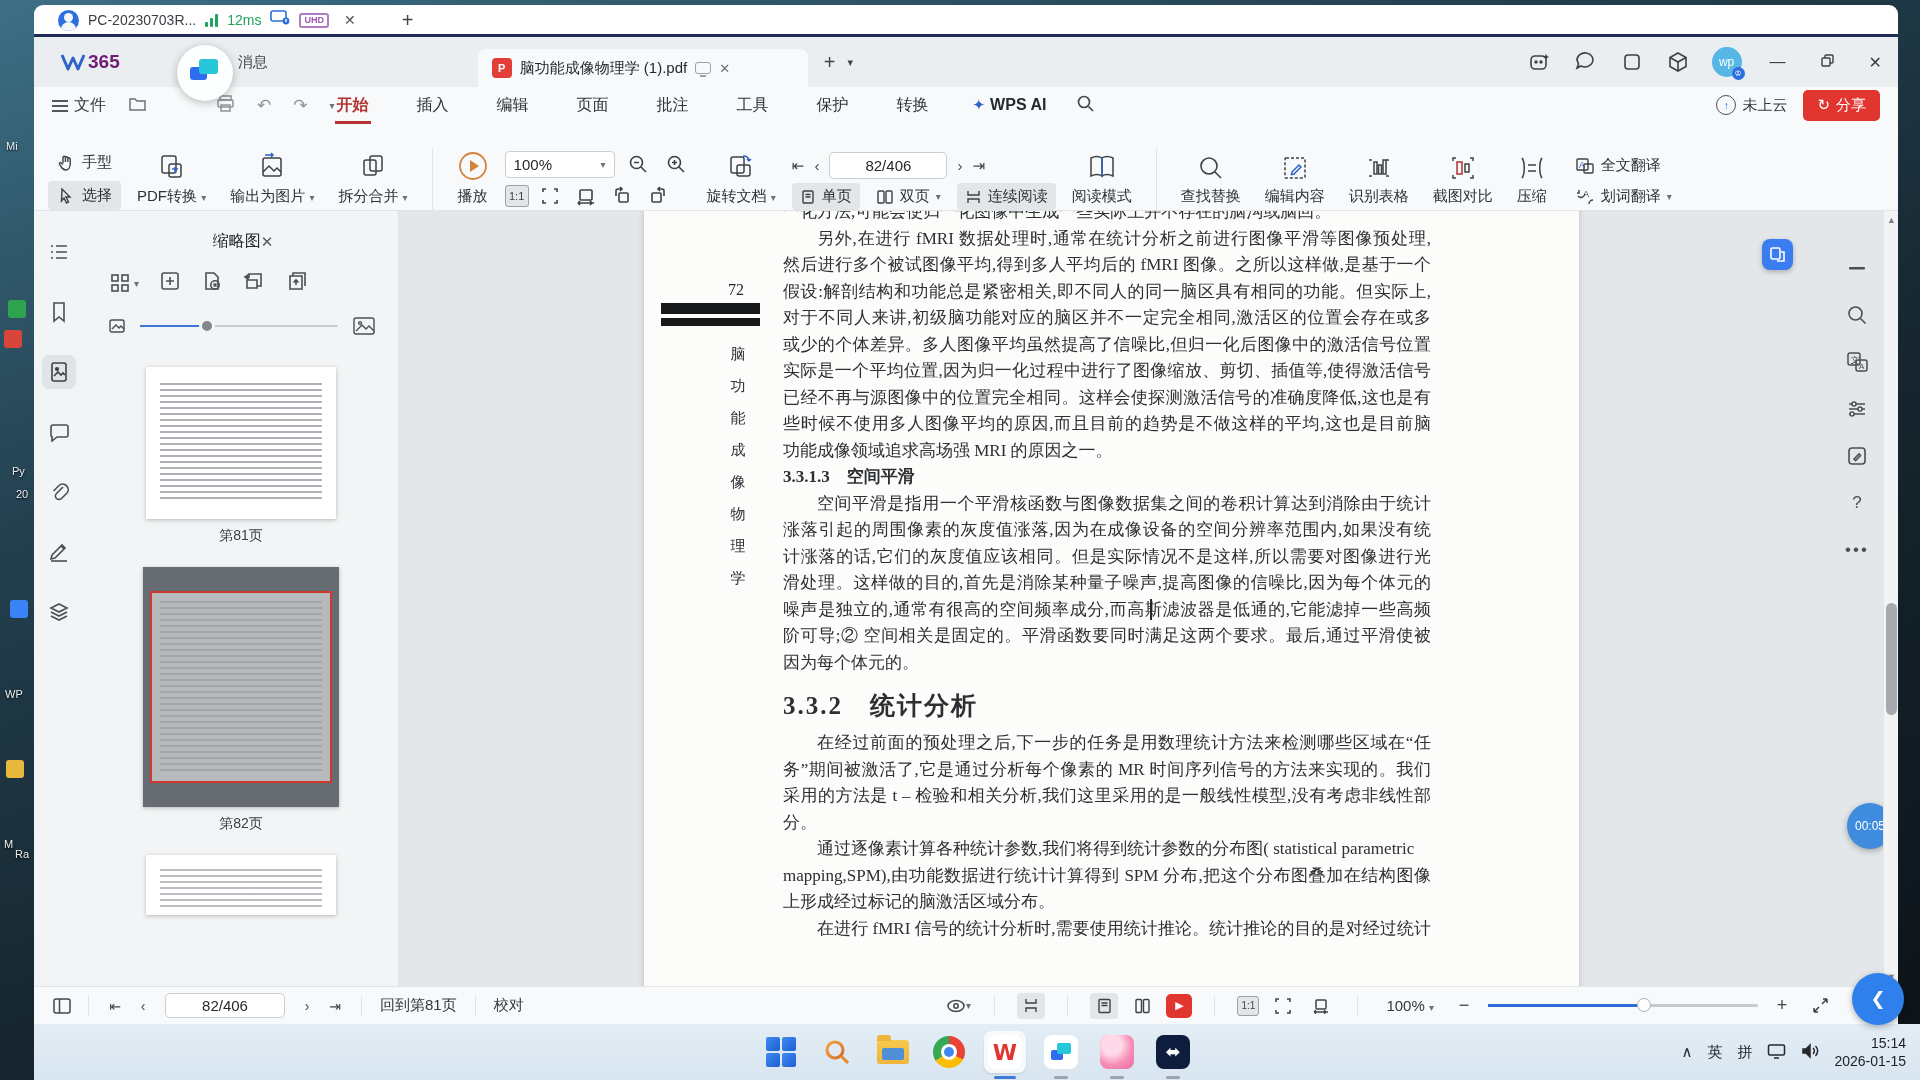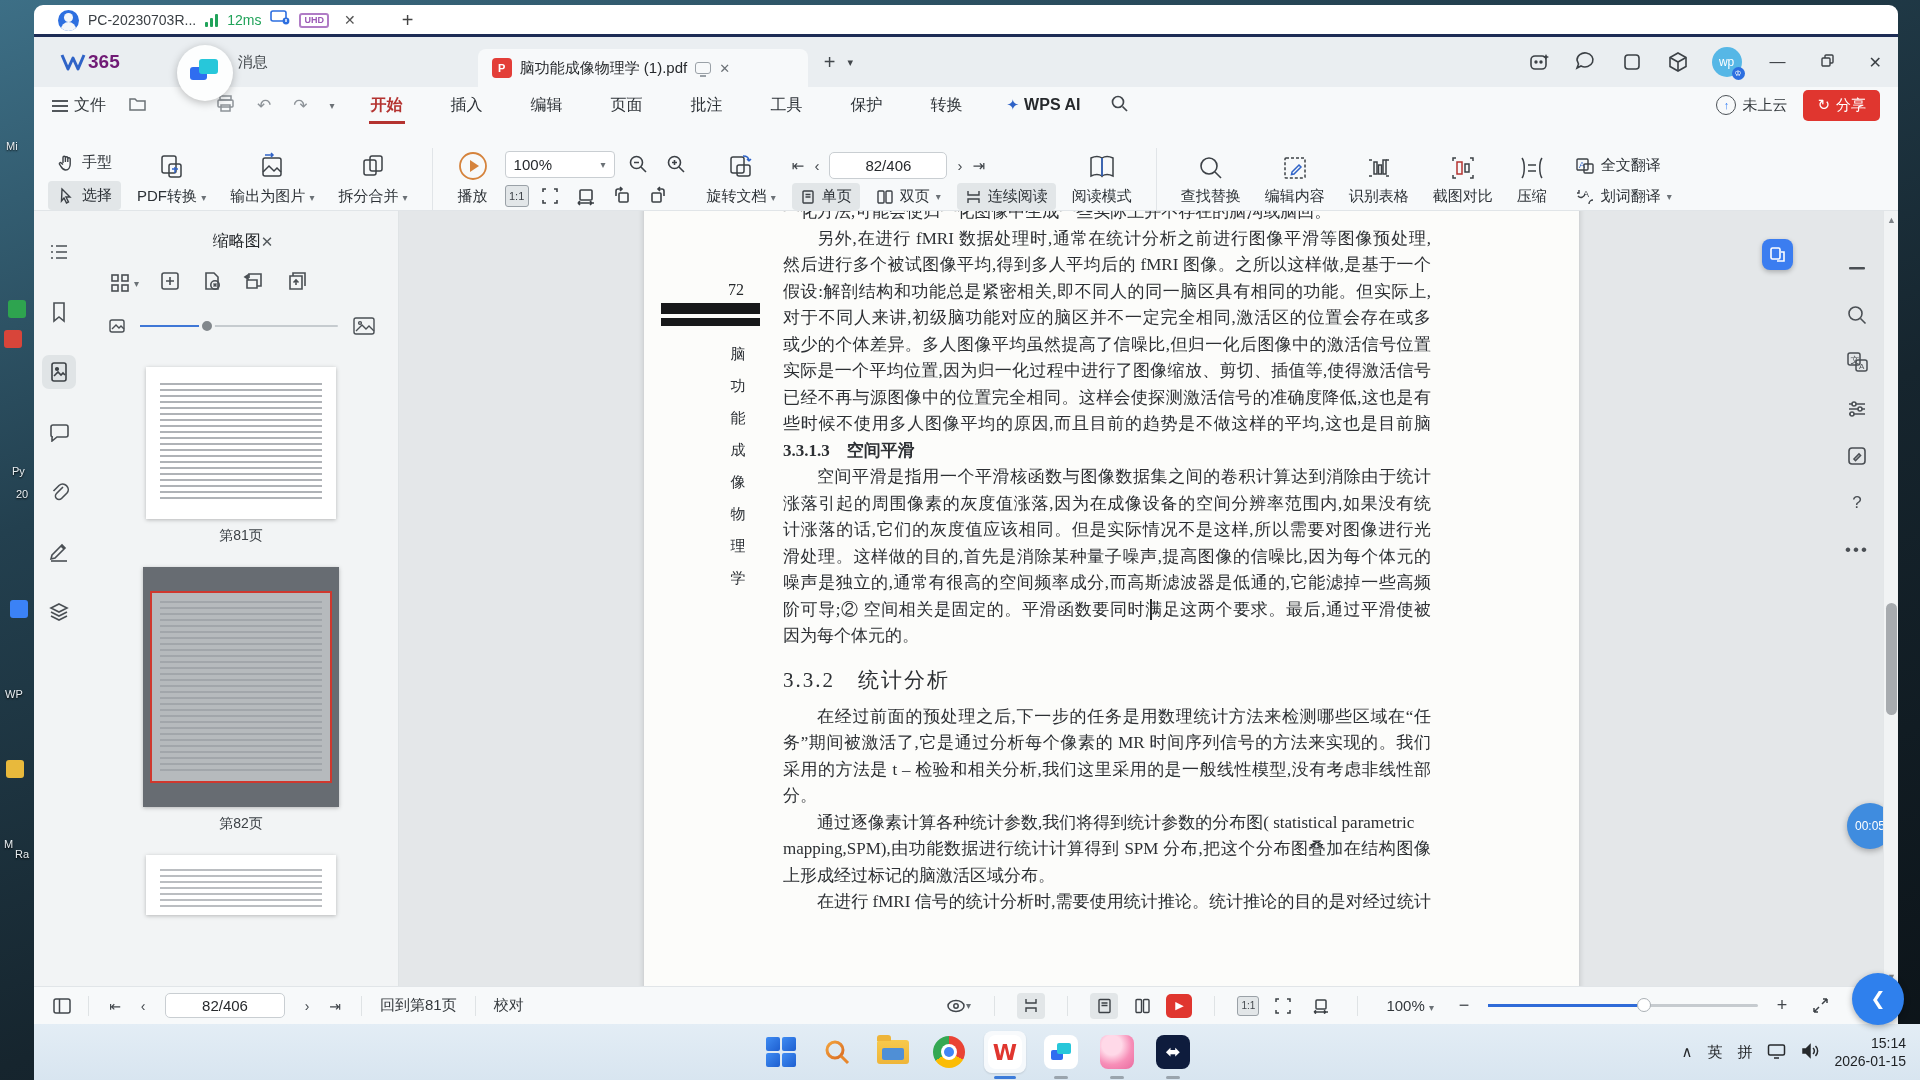--- a/index.html
+++ b/index.html
@@ -60,21 +60,21 @@
     box-shadow:0 2px 8px rgba(0,0,0,.25); z-index:9; }
   .ball i { position:absolute; display:block; border-radius:3px; }
   .ball .b1 { left:13px; top:22px; width:17px; height:13px; background:#2f6df0; }
   .ball .b2 { left:22px; top:14px; width:19px; height:15px; background:#27c7da; }
 
   
   .menubar { height:36px; display:flex; align-items:center; padding:0 18px; flex-shrink:0; position:relative; }
   .filebtn { display:flex; align-items:center; gap:6px; font-size:16px; color:#33383c; }
   .hamb { width:16px; height:2px; background:#53585c; box-shadow:0 5px 0 #53585c, 0 -5px 0 #53585c; margin-top:1px;}
   .qico { color:#8d9398; margin-left:22px; font-size:15px; }
-  .mitems { display:flex; margin-left:34px; gap:44px; }
+  .mitems { display:flex; gap:44px; }
   .mitem { font-size:16px; color:#2d3237; position:relative; padding:6px 2px; }
   .mitem.active { color:#b43330; font-weight:bold; }
   .mitem.active::after { content:""; position:absolute; left:0; right:0; bottom:-2px; height:3px; background:#b43330; }
   .aitag { display:flex; align-items:center; gap:5px; margin-left:42px; font-size:16px; color:#26292c; font-weight:bold; }
   .aimark { color:#2f63c7; font-size:15px; }
   .msearch { margin-left:30px; color:#42474c; }
   .mb-right { position:absolute; right:18px; display:flex; align-items:center; gap:16px; }
   .notup { display:flex; align-items:center; gap:6px; font-size:15px; color:#33383c; }
   .cloudico { width:20px; height:20px; border:1.5px solid #4c5257; border-radius:50%; position:relative; color:#2f7bf5; font-size:11px; text-align:center; line-height:18px;}
   .sharebtn { background:#e0362f; color:#fff; font-size:15px; border-radius:5px; padding:6px 14px; display:flex; gap:6px; align-items:center;}
@@ -132,21 +132,21 @@
   .bbar.b1 { top:118px; height:11px; }
   .bbar.b2 { top:133px; height:8px; }
   .spine { position:absolute; left:84px; top:160px; width:20px; display:flex; flex-direction:column; gap:13px;
     font:15px "Liberation Serif",serif; color:#2d3136; text-align:center; }
   .text { position:absolute; left:139px; top:14px; width:648px;
     font-family:"Liberation Serif","DejaVu Serif",serif; font-size:17px; color:#2c2f33; }
   .ln { line-height:26.5px; text-align:justify; text-align-last:justify; }
   .ln.e { text-align-last:left; }
   .ln.i { text-indent:2em; }
   .ln.h3 { font-weight:bold; text-align-last:left; }
-  .ln.h2 { font-size:21px; line-height:34px; margin:13px 0 7px; font-weight:normal;
+  .ln.h2 { font-size:25px; line-height:34px; margin:13px 0 7px; font-weight:bold;
     font-family:"Liberation Serif",serif; letter-spacing:2px; text-align-last:left; }
   .caret { position:absolute; left:506px; top:414px; width:1.5px; height:21px; background:#26292c; }
 
   .quickbtn { position:absolute; left:1363px; top:28px; width:31px; height:31px; border-radius:8px;
     background:#3b7df0; color:#fff; display:flex; align-items:center; justify-content:center; box-shadow:0 2px 5px rgba(0,0,0,.25); }
   .fcol { position:absolute; left:1445px; top:44px; display:flex; flex-direction:column; align-items:center; gap:21px; color:#4a4f54; }
   .fcol .fi { width:26px; height:26px; display:flex; align-items:center; justify-content:center; }
   .timer { position:absolute; left:1448px; top:592px; width:46px; height:46px; border-radius:50%;
     background:#3f8cdf; color:#fff; font-size:12px; display:flex; align-items:center; justify-content:center;
     box-shadow:0 2px 6px rgba(0,0,0,.3); }
@@ -699,20 +699,21 @@
           <div class="text">
               <div class="ln e">一化方法,可能会使归一化图像中生成一些实际上并不存在的脑沟或脑回。</div>
               <div class="ln i">另外,在进行 fMRI 数据处理时,通常在统计分析之前进行图像平滑等图像预处理,</div>
               <div class="ln ">然后进行多个被试图像平均,得到多人平均后的 fMRI 图像。之所以这样做,是基于一个</div>
               <div class="ln ">假设:解剖结构和功能总是紧密相关,即不同人的同一脑区具有相同的功能。但实际上,</div>
               <div class="ln ">对于不同人来讲,初级脑功能对应的脑区并不一定完全相同,激活区的位置会存在或多</div>
               <div class="ln ">或少的个体差异。多人图像平均虽然提高了信噪比,但归一化后图像中的激活信号位置</div>
               <div class="ln ">实际是一个平均位置,因为归一化过程中进行了图像缩放、剪切、插值等,使得激活信号</div>
               <div class="ln ">已经不再与源图像中的位置完全相同。这样会使探测激活信号的准确度降低,这也是有</div>
               <div class="ln ">些时候不使用多人图像平均的原因,而且目前的趋势是不做这样的平均,这也是目前脑</div>
+              <div class="ln e">功能成像领域追求高场强 MRI 的原因之一。</div>
               <div class="ln h3 e">3.3.1.3　空间平滑</div>
               <div class="ln i">空间平滑是指用一个平滑核函数与图像数据集之间的卷积计算达到消除由于统计</div>
               <div class="ln ">涨落引起的周围像素的灰度值涨落,因为在成像设备的空间分辨率范围内,如果没有统</div>
               <div class="ln ">计涨落的话,它们的灰度值应该相同。但是实际情况不是这样,所以需要对图像进行光</div>
               <div class="ln ">滑处理。这样做的目的,首先是消除某种量子噪声,提高图像的信噪比,因为每个体元的</div>
               <div class="ln ">噪声是独立的,通常有很高的空间频率成分,而高斯滤波器是低通的,它能滤掉一些高频</div>
               <div class="ln ">阶可导;② 空间相关是固定的。平滑函数要同时满足这两个要求。最后,通过平滑使被</div>
               <div class="ln e">因为每个体元的。</div>
               <div class="ln h2 e">3.3.2　统计分析</div>
               <div class="ln i">在经过前面的预处理之后,下一步的任务是用数理统计方法来检测哪些区域在“任</div>

